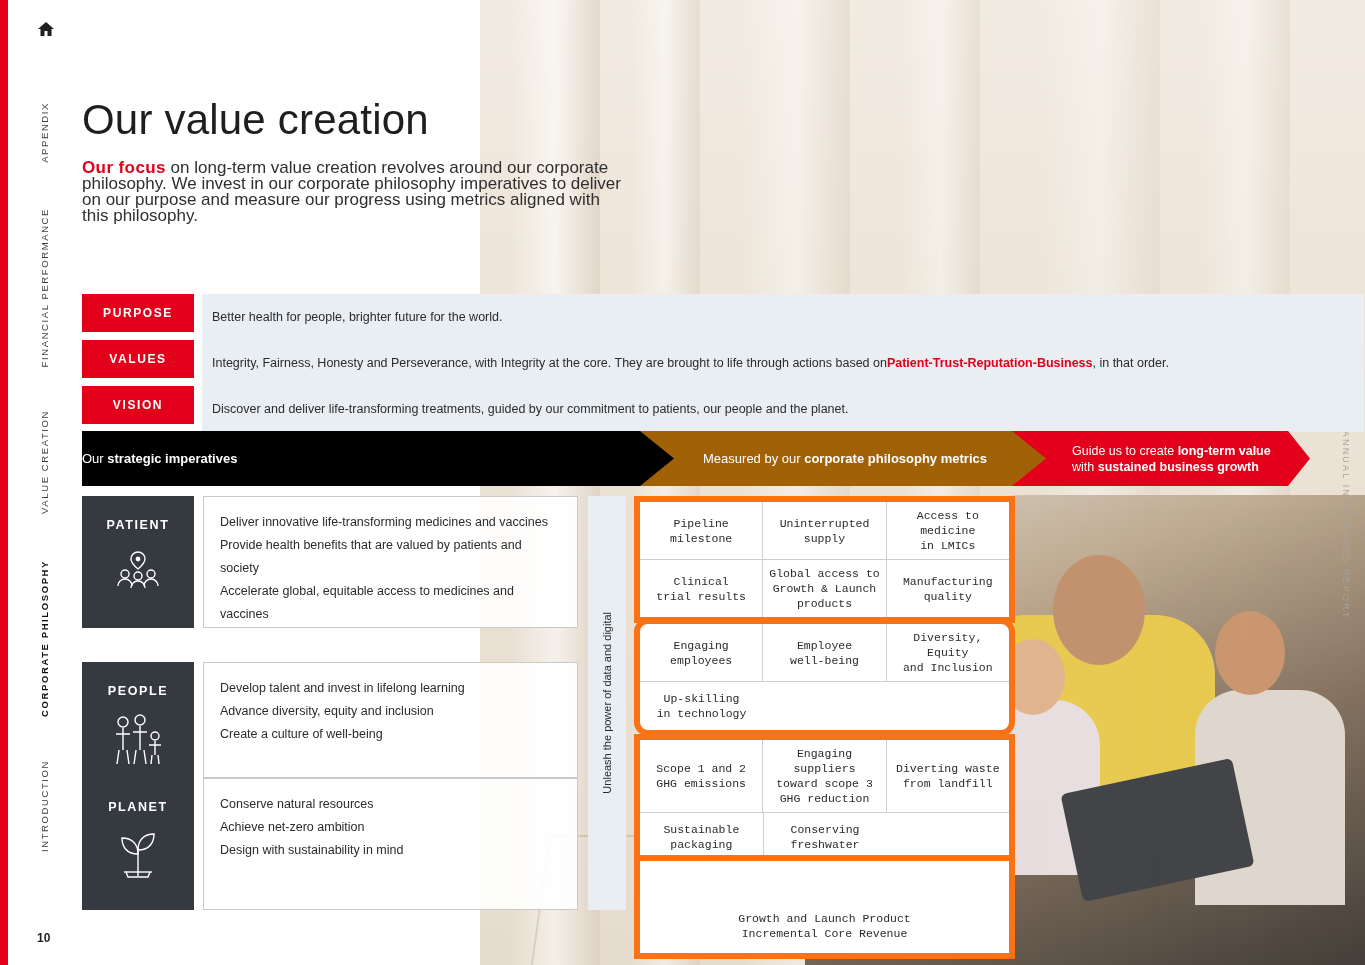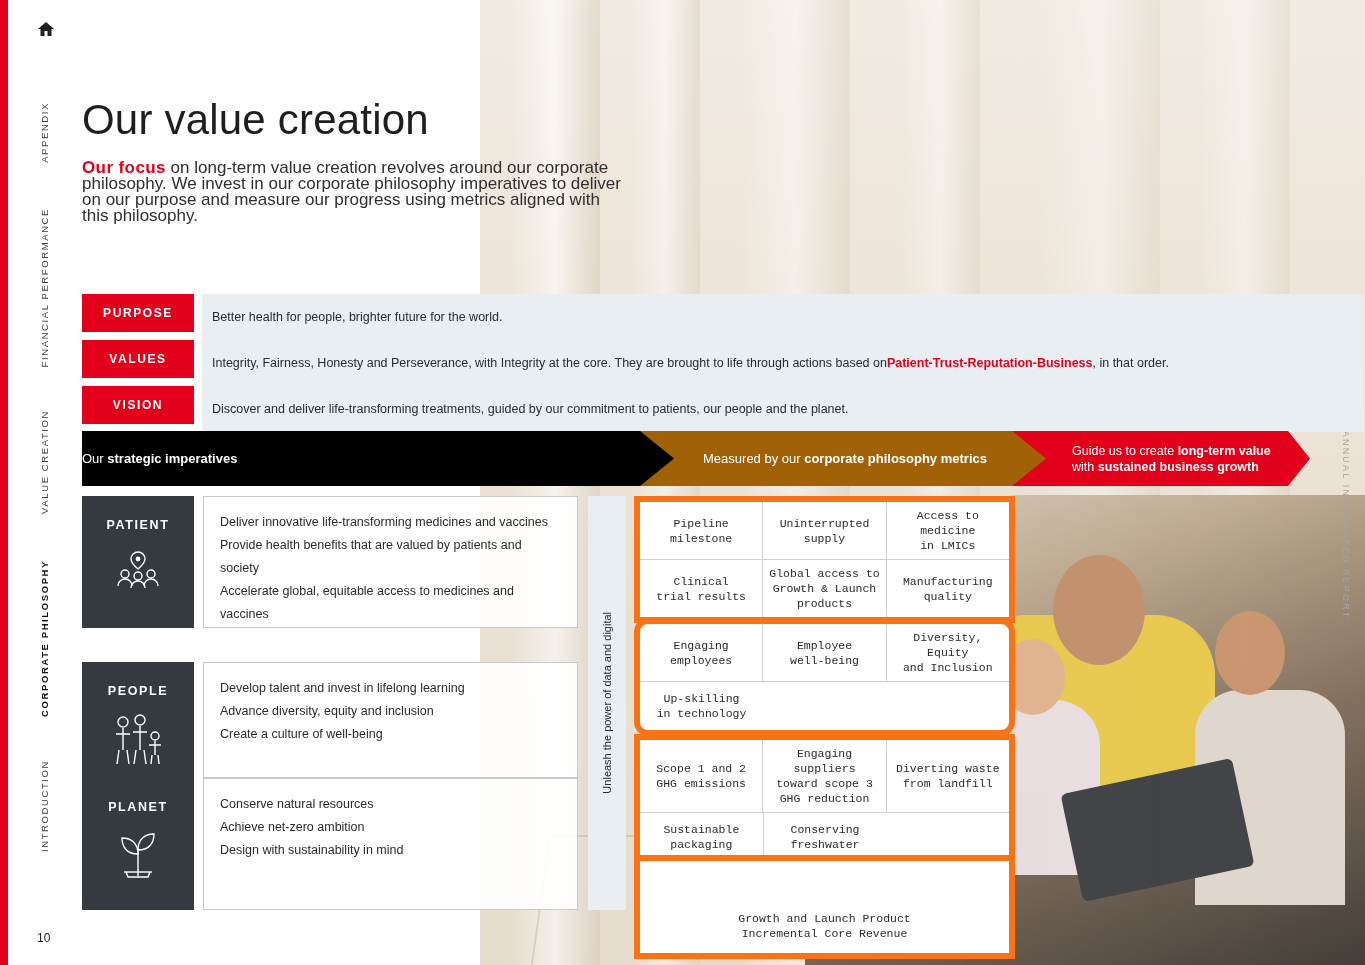--- a/index.html
+++ b/index.html
@@ -74,21 +74,21 @@
     transform: rotate(180deg);
     font-size: 9.5px;
     letter-spacing: 1.6px;
     color: #3d3d3d;
     left: 31px;
     white-space: nowrap;
   }
   .side-nav-item.active { font-weight: bold; color: #111; }
   .page-number {
     position: absolute; left: 29px; bottom: 20px;
-    font-size: 12px; font-weight: normal; color: #1f1f1f;
+    font-size: 12px; font-weight: bold; color: #1f1f1f;
   }
 
   
   .right-label {
     position: absolute; right: 14px; top: 345px;
     writing-mode: vertical-rl;
     font-size: 9px; letter-spacing: 2.2px; color: #a8a29a;
     white-space: nowrap;
   }
 

